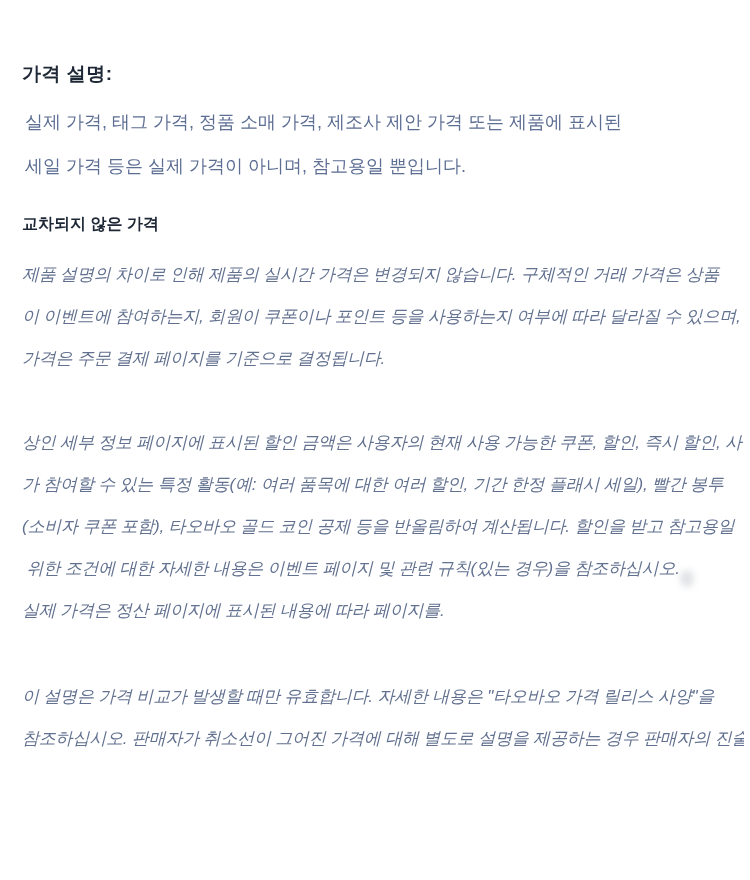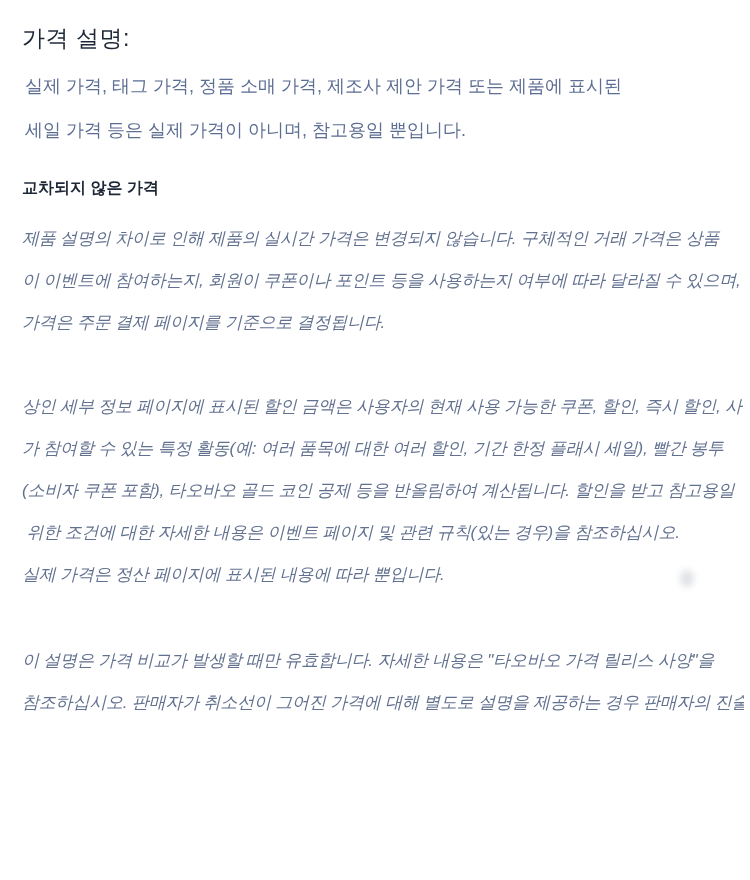--- a/index.html
+++ b/index.html
@@ -18,25 +18,26 @@
   .page{
     position:relative;
     width:750px;height:880px;
     padding:26px 6px 0 22px;
   }
   .line{
     white-space:pre;
     overflow:hidden;
   }
   .title{
-    font-size:23px;
-    font-weight:400;
+    font-size:19px;
+    font-weight:700;
     color:var(--heading-color);
     line-height:24px;
     letter-spacing:0.5px;
+    margin-top:36px;
   }
   .h2{
     margin-top:56px;
     font-size:20px;
     font-weight:700;
     color:var(--heading-color);
     line-height:26px;
     letter-spacing:0.5px;
   }
   .lead{
@@ -96,21 +97,21 @@
       <div class="line">제품 설명의 차이로 인해 제품의 실시간 가격은 변경되지 않습니다. 구체적인 거래 가격은 상품</div>
       <div class="line">이 이벤트에 참여하는지, 회원이 쿠폰이나 포인트 등을 사용하는지 여부에 따라 달라질 수 있으며, 최종</div>
       <div class="line">가격은 주문 결제 페이지를 기준으로 결정됩니다.</div>
     </div>
 
     <div class="para para-2">
       <div class="line">상인 세부 정보 페이지에 표시된 할인 금액은 사용자의 현재 사용 가능한 쿠폰, 할인, 즉시 할인, 사용자</div>
       <div class="line">가 참여할 수 있는 특정 활동(예: 여러 품목에 대한 여러 할인, 기간 한정 플래시 세일), 빨간 봉투</div>
       <div class="line">(소비자 쿠폰 포함), 타오바오 골드 코인 공제 등을 반올림하여 계산됩니다. 할인을 받고 참고용일</div>
       <div class="line"> 위한 조건에 대한 자세한 내용은 이벤트 페이지 및 관련 규칙(있는 경우)을 참조하십시오.</div>
-      <div class="line">실제 가격은 정산 페이지에 표시된 내용에 따라 뿐입니다.</div>
+      <div class="line">실제 가격은 정산 페이지에 표시된 내용에 따라 페이지를.</div>
     </div>
 
     <div class="para para-3">
       <div class="line">이 설명은 가격 비교가 발생할 때만 유효합니다. 자세한 내용은 "타오바오 가격 릴리스 사양"을</div>
       <div class="line">참조하십시오. 판매자가 취소선이 그어진 가격에 대해 별도로 설명을 제공하는 경우 판매자의 진술이</div>
     </div>
   </section>
 
   <div class="smudge"></div>
 

